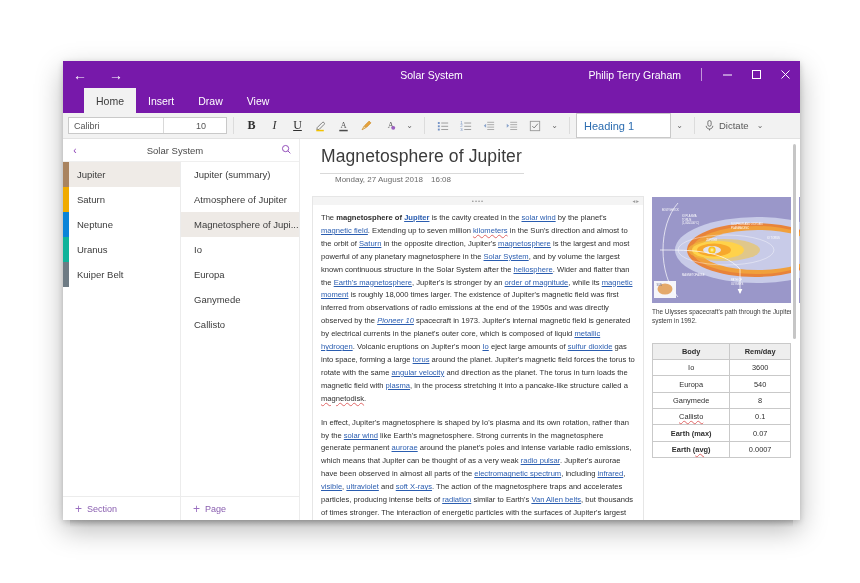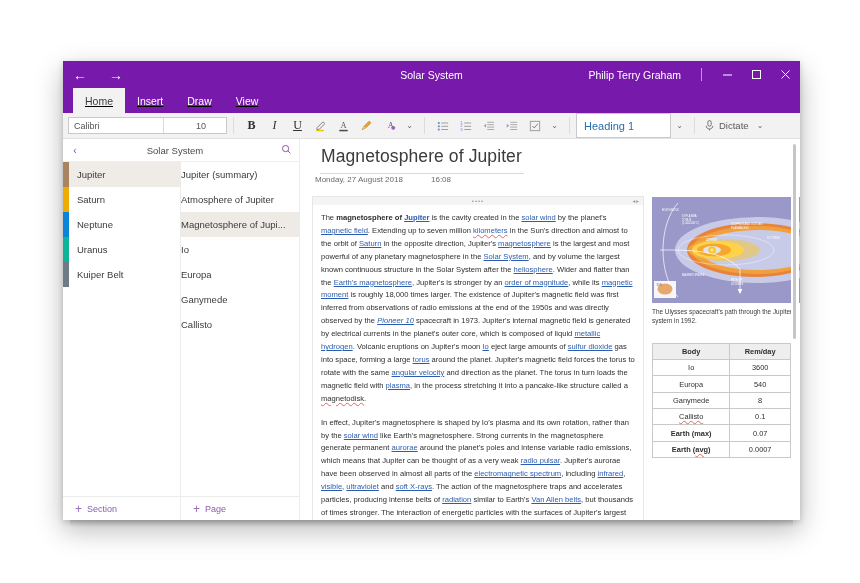--- a/index.html
+++ b/index.html
@@ -97,22 +97,21 @@
     height: 25px;
   }
 
   
   .ribbon-tabs {
     position: relative;
     height: 25px;
     background: #7719aa;
     display: flex;
     align-items: stretch;
-    padding-left: 10px;
-    text-decoration: underline;
+    padding-left: 21px;
   }
   .rtab {
     padding: 0 12px;
     display: flex; align-items: center;
     font-size: 10.5px;
     color: #ffffff;
   }
   .rtab.active {
     background: #f2f2f2;
     color: #3c3c3c;
@@ -229,20 +228,21 @@
   }
   .sec-item .bar {
     position: absolute;
     left: 0; top: 0; bottom: 0;
     width: 6px;
   }
   .sec-item.active { background: #efebe7; }
   .page-item {
     height: 25px;
     display: flex; align-items: center;
+    padding-left: 13px;
     font-size: 9.5px;
     color: #3b3b3b;
   }
   .page-item.active { background: #eeeae6; }
 
   .nav-footer {
     height: 24px;
     display: flex;
     border-top: 1px solid #ececec;
   }
@@ -292,21 +292,21 @@
     letter-spacing: .1px;
   }
   .title-rule {
     position: absolute;
     left: 20px; top: 34px;
     width: 204px; height: 1px;
     background: #d9d9d9;
   }
   .page-date {
     position: absolute;
-    left: 15px; top: 36px;
+    left: 35px; top: 36px;
     font-size: 8px;
     color: #6b6b6b;
   }
   .page-time {
     position: absolute;
     left: 131px; top: 36px;
     font-size: 8px;
     color: #6b6b6b;
   }
 

